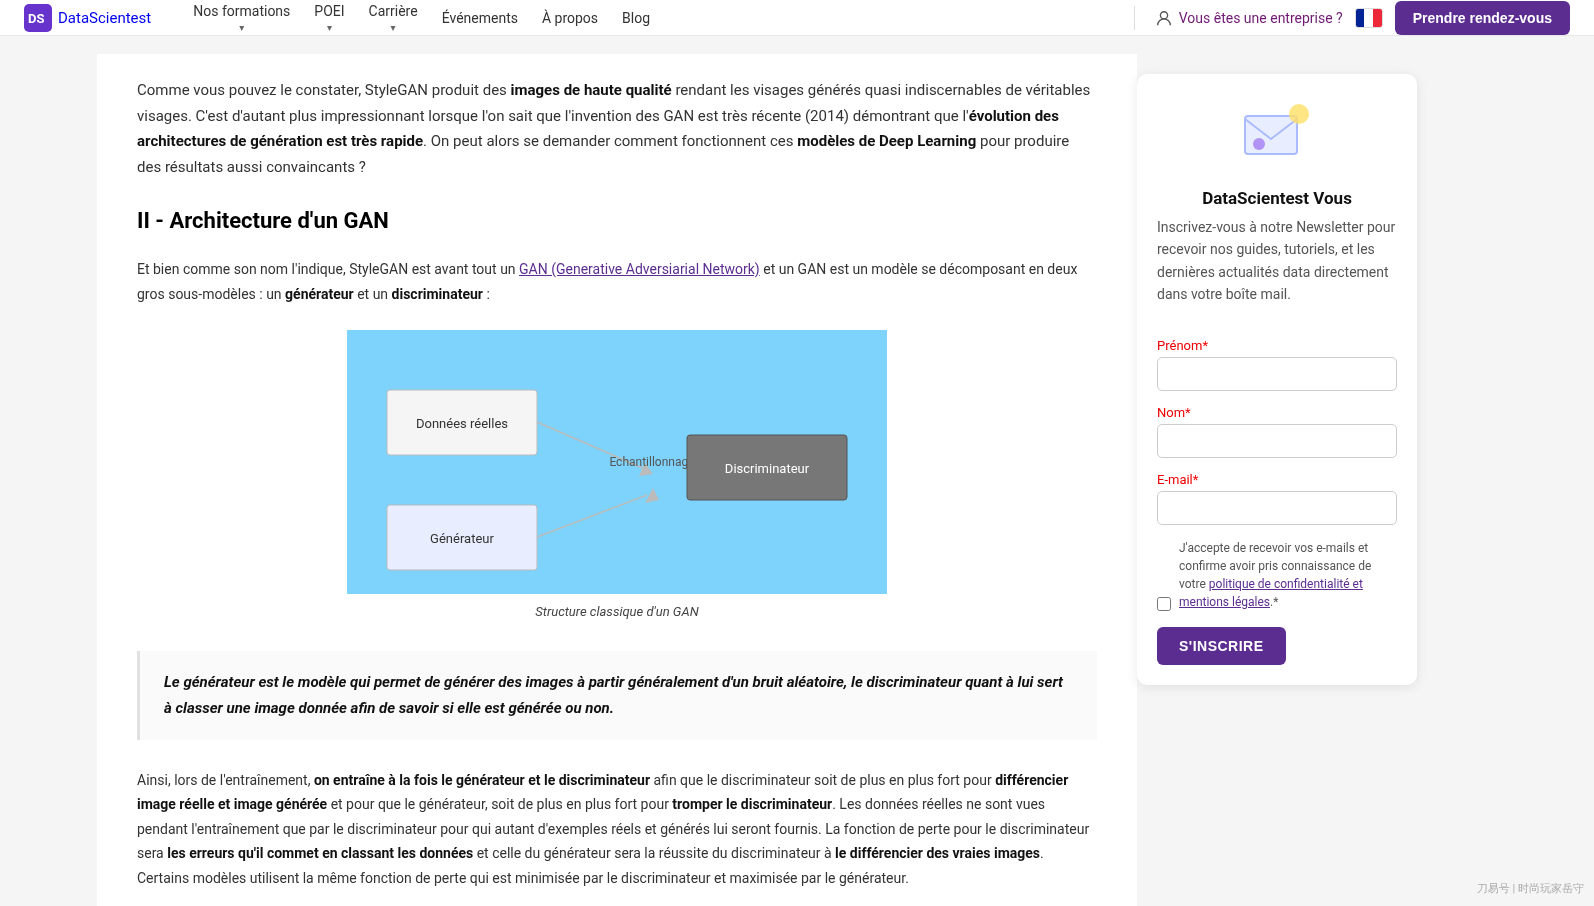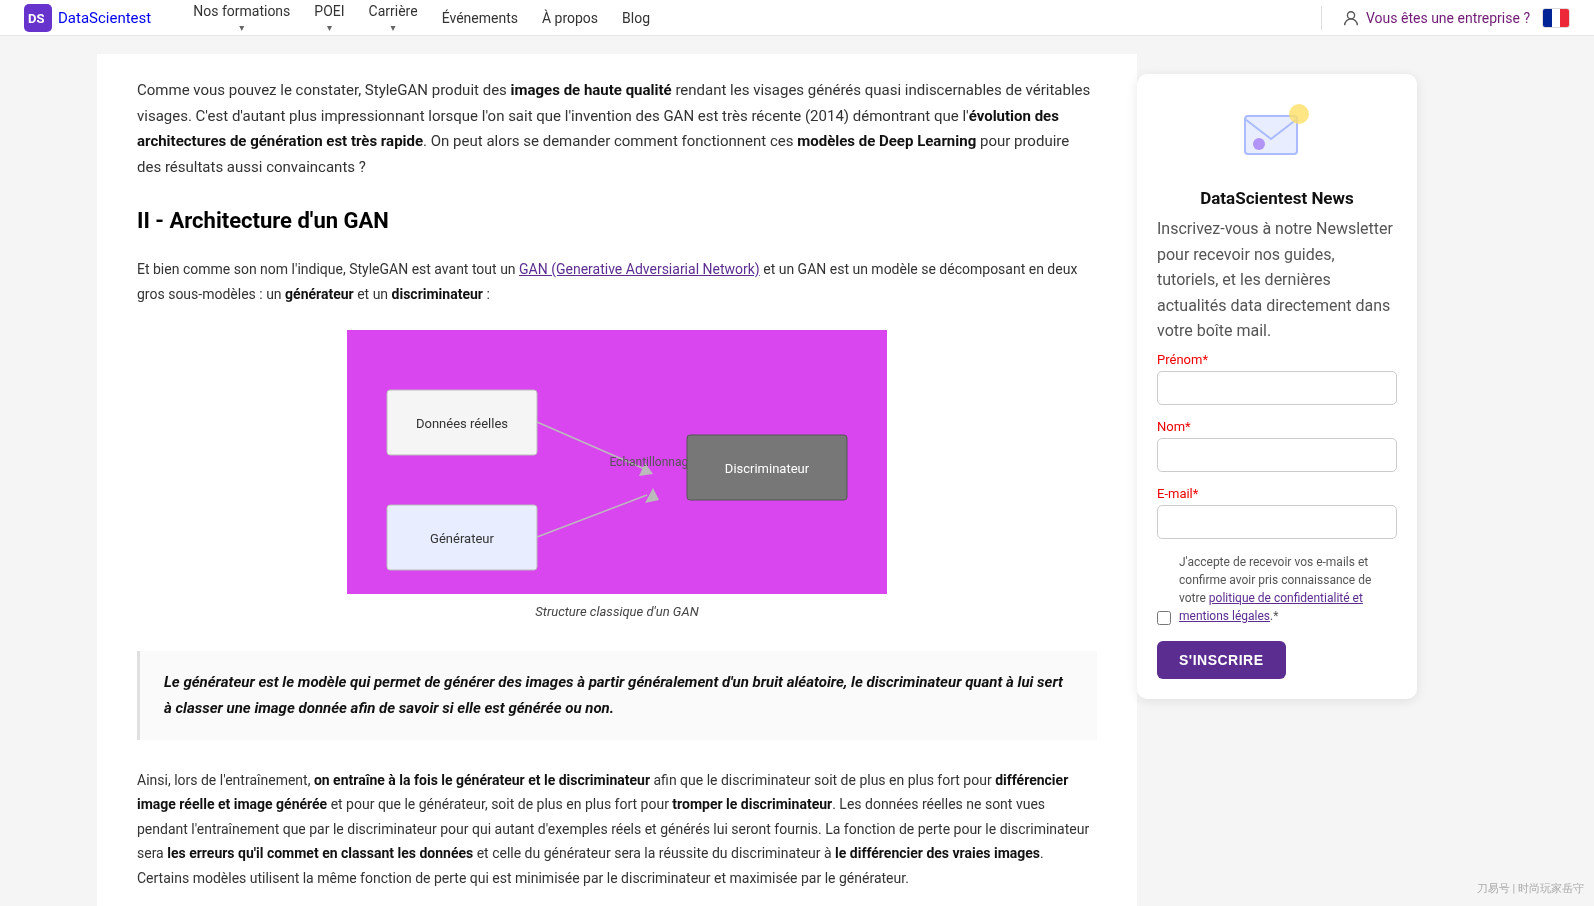--- a/index.html
+++ b/index.html
@@ -43,41 +43,41 @@
       font-size: 22px; font-weight: 700; color: #000000; margin-bottom: 16px;
       padding-bottom: 8px;
     }
 
     .article-para { font-size: 14px; line-height: 1.75; color: #333; margin-bottom: 20px; }
     .article-para a { color: #5c2d91; text-decoration: underline; }
     .article-para strong { color: #111; }
 
     
     .diagram-wrap { display: flex; flex-direction: column; align-items: center; margin: 24px 0 32px 0; }
-    .diagram-svg-wrap { background: #d946ef; padding: 10px; }
+    .diagram-svg-wrap { background: #7dd3fc; padding: 10px; }
     .diagram-caption { font-size: 13px; color: #444; font-style: italic; margin-top: 10px; text-align: center; }
 
     
     .article-blockquote {
       background: #fafafa; border-left: 3px solid #e0e0e0;
       padding: 18px 24px; margin: 20px 0 28px 0;
       font-size: 15px; line-height: 1.75; color: #111; font-style: italic; font-weight: 700;
     }
 
     
     .sidebar { width: 300px; min-width: 280px; padding: 20px 20px 20px 0; flex-shrink: 0; }
     .sidebar-inner { position: sticky; top: 70px; }
 
     .newsletter-box {
       background: #fff; border-radius: 10px; box-shadow: 0 2px 12px rgba(0,0,0,0.09);
       padding: 20px; overflow: hidden;
     }
     .newsletter-img { text-align: center; margin-bottom: 10px; }
     .newsletter-title { font-size: 17px; font-weight: 700; color: #111; margin-bottom: 8px; text-align: center; }
-    .newsletter-desc { font-size: 16px; color: #555; line-height: 1.6; margin-bottom: 8px; }
+    .newsletter-desc { font-size: 14px; color: #555; line-height: 1.6; margin-bottom: 32px; }
 
     .form-group { margin-bottom: 14px; }
     .form-label { font-size: 13px; color: #333; margin-bottom: 4px; display: block; }
     .form-label span { color: #e00; }
     .form-input {
       width: 100%; padding: 8px 10px; border: 1px solid #ccc; border-radius: 5px;
       font-size: 14px; color: #333; outline: none;
     }
 
     .form-checkbox-row { display: flex; align-items: flex-end; gap: 8px; margin-bottom: 16px; }
@@ -140,20 +140,21 @@
         <circle cx="10" cy="7" r="4" stroke="#555" stroke-width="1.5"></circle>
         <path d="M3 18c0-3.866 3.134-7 7-7s7 3.134 7 7" stroke="#555" stroke-width="1.5"></path>
       </svg>
       <span>Vous êtes une entreprise ?</span>
     </div>
     <div class="nav-flag">
       <div class="flag-blue"></div>
       <div class="flag-white"></div>
       <div class="flag-red"></div>
     </div>
+    <button class="nav-cta">Prendre rendez-vous</button>
   </div>
 </nav>
 
 <div class="page-wrap">
 
   <div class="main-content">
 
     <p class="article-intro">
       Comme vous pouvez le constater, StyleGAN produit des <strong>images de haute qualité</strong> rendant les visages générés quasi indiscernables de véritables visages. C'est d'autant plus impressionnant lorsque l'on sait que l'invention des GAN est très récente (2014) démontrant que l'<strong>évolution des architectures de génération est très rapide</strong>. On peut alors se demander comment fonctionnent ces <strong>modèles de Deep Learning</strong> pour produire des résultats aussi convaincants ?
     </p>
@@ -217,21 +218,21 @@
             <rect x="8" y="22" width="52" height="38" rx="3" fill="#e8eeff" stroke="#aabbff" stroke-width="2"></rect>
             <path d="M8 25 L34 45 L60 25" stroke="#aabbff" stroke-width="2" fill="none"></path>
 
             <circle cx="62" cy="20" r="10" fill="#ffe066" opacity="0.8"></circle>
             <text x="57" y="25" font-size="13">⚙</text>
 
             <circle cx="22" cy="50" r="6" fill="#7c3aed" opacity="0.5"></circle>
           </svg>
         </div>
 
-        <div class="newsletter-title">DataScientest News</div>
+        <div class="newsletter-title">DataScientest Vous</div>
         <div class="newsletter-desc">Inscrivez-vous à notre Newsletter pour recevoir nos guides, tutoriels, et les dernières actualités data directement dans votre boîte mail.</div>
 
         
         <div class="form-group">
           <label class="form-label">
             <span>Prénom</span><span>*</span>
           </label>
           <input type="text" class="form-input" placeholder="" style="">
         </div>
 

